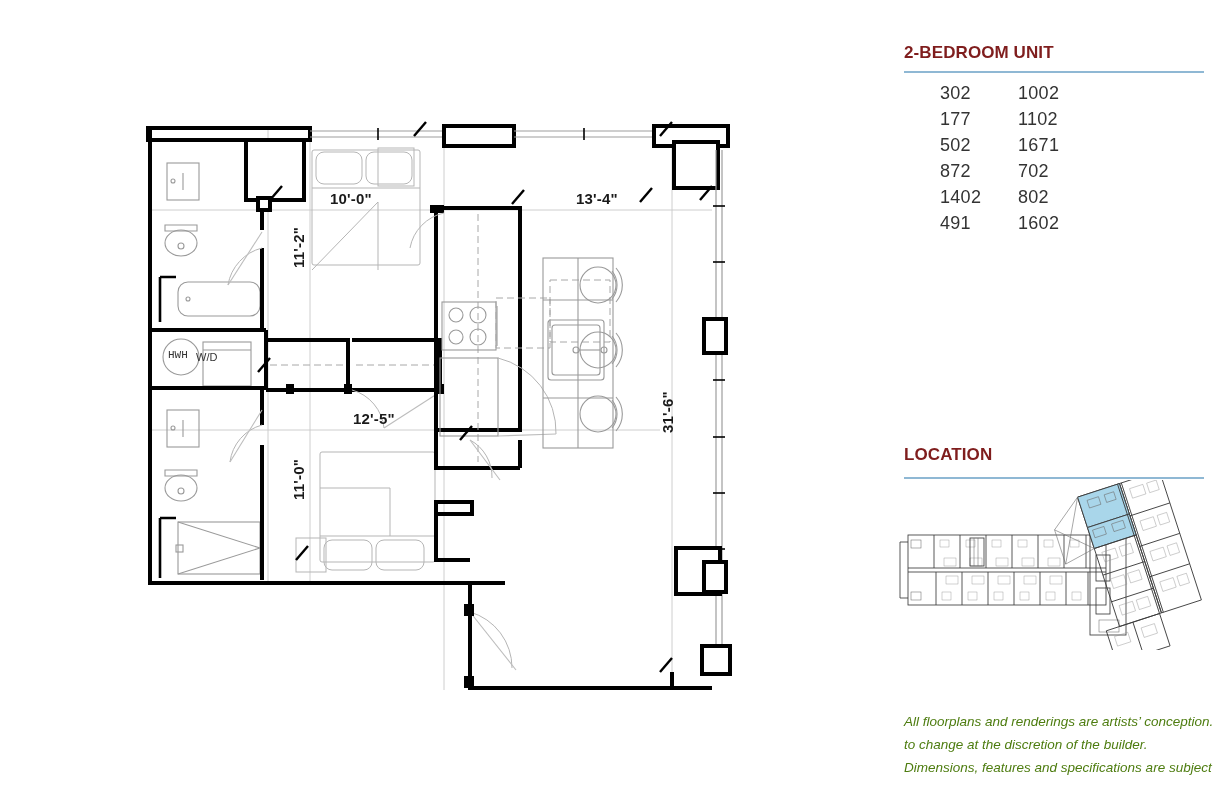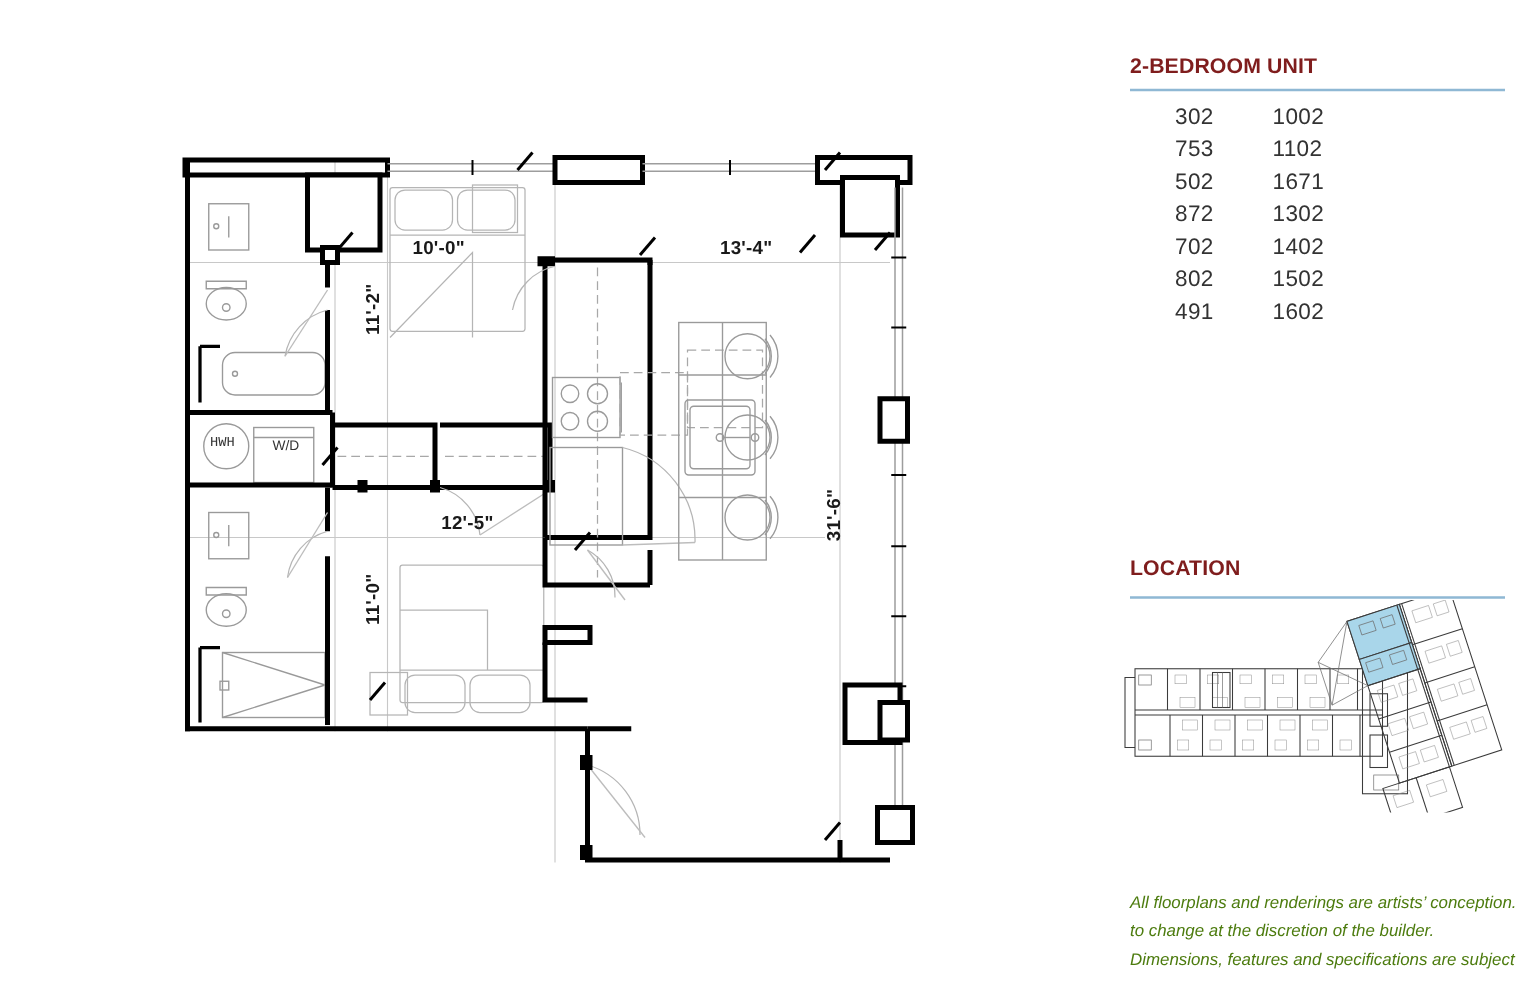--- a/index.html
+++ b/index.html
@@ -376,41 +376,39 @@
   <div class="dim-label" style="left:576px; top:190px;">13'-4"</div>
 
   <div class="dim-label" style="left:353px; top:410px;">12'-5"</div>
 
   <div class="dim-label dim-rot" style="left:290px; top:500px;">11'-0"</div>
 
   <div class="dim-label dim-rot" style="left:659px; top:433px;">31'-6"</div>
 
   <div style="position:absolute; left:168px; top:349px; font-size:11px; font-family:Liberation Mono, monospace; color:#333;">HWH</div>
 
-  <div style="position:absolute; left:218px; top:351px; font-size:11px; font-family:'Liberation Sans',sans-serif; color:#333;">W/D</div>
+  <div style="position:absolute; left:196px; top:351px; font-size:11px; font-family:'Liberation Sans',sans-serif; color:#333;">W/D</div>
 </div>
 
 <div id="sidebar">
 
   <div class="section-title" style="left:24px; top:43px;">2-BEDROOM UNIT</div>
   <div class="section-rule" style="left:24px; top:71px; width:300px;"></div>
 
   <div id="unit-list">
     <span class="unit-num">302</span>
     <span class="unit-num">1002</span>
-    <span class="unit-num">753</span>
+    <span class="unit-num">177</span>
     <span class="unit-num">1102</span>
     <span class="unit-num">502</span>
     <span class="unit-num">1671</span>
     <span class="unit-num">872</span>
-    <span class="unit-num">1302</span>
     <span class="unit-num">702</span>
     <span class="unit-num">1402</span>
     <span class="unit-num">802</span>
-    <span class="unit-num">1502</span>
     <span class="unit-num">491</span>
     <span class="unit-num">1602</span>
   </div>
 
   <div class="section-title" style="left:24px; top:445px;">LOCATION</div>
   <div class="section-rule" style="left:24px; top:477px; width:300px;"></div>
 
   <div id="keyplan-wrap">
     <svg id="keyplan-svg" width="320" height="170" viewBox="0 0 320 170">
       <defs>

